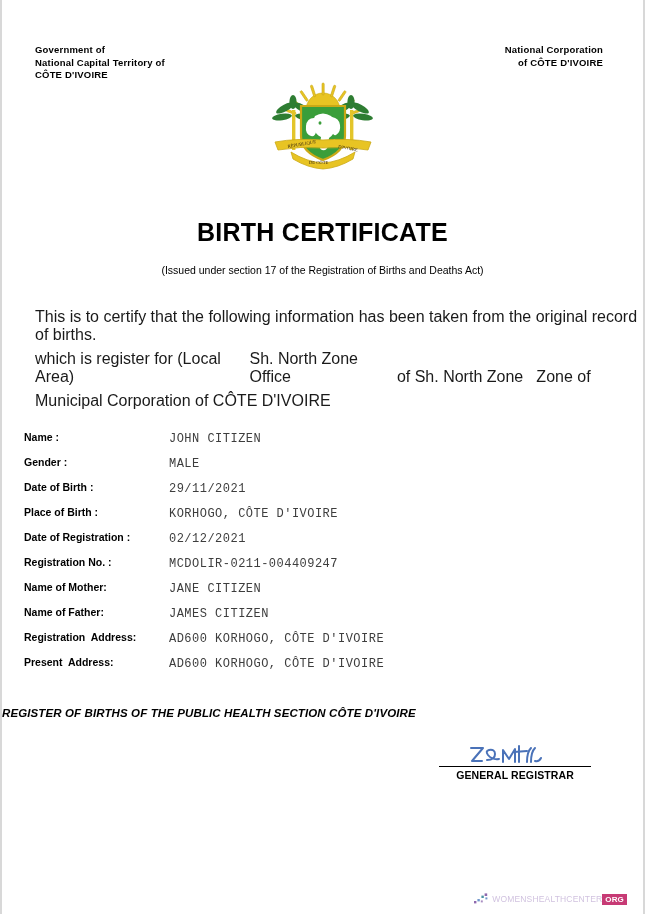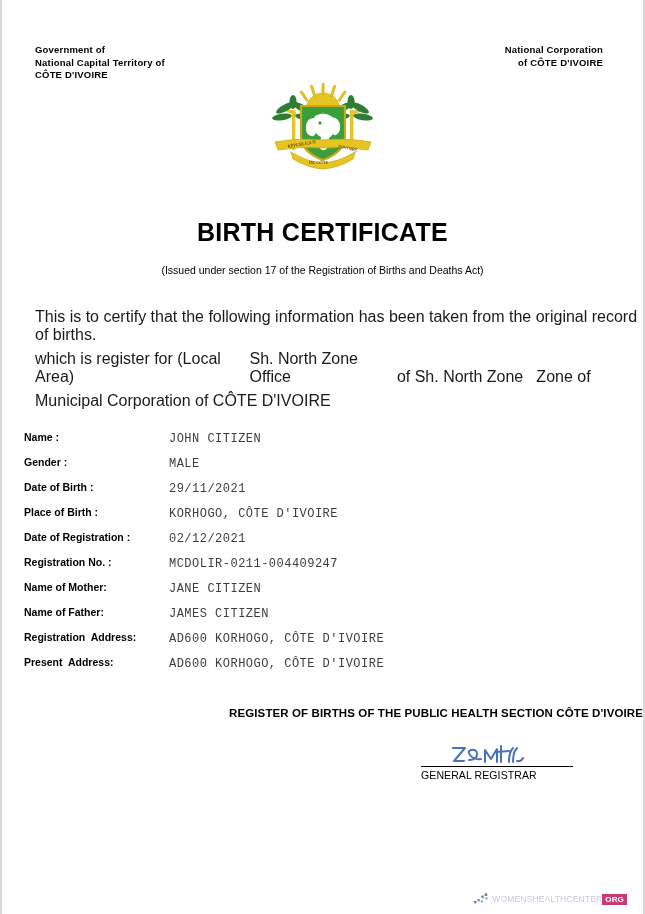--- a/index.html
+++ b/index.html
@@ -114,31 +114,34 @@
     color: #3d3d3d;
     letter-spacing: 0.04em;
     white-space: pre;
   }
 
   
   .footer-title {
     position: absolute;
     left: 0; right: 0;
     top: 707px;
-    text-align: right;
+    text-align: left;
     font-size: 11.5px;
     font-weight: bold;
     letter-spacing: 0.01em;
+    font-style: italic;
   }
 
   .sign-block {
     position: absolute;
-    right: 70px;
+    right: 52px;
     top: 742px;
     width: 152px;
+    text-align: center;
+    font-weight: bold;
   }
   .signature {
     height: 26px;
     display: block;
     margin: 0 auto;
   }
   .sign-rule {
     border-top: 1px solid #000000;
     margin-top: -2px;
   }

